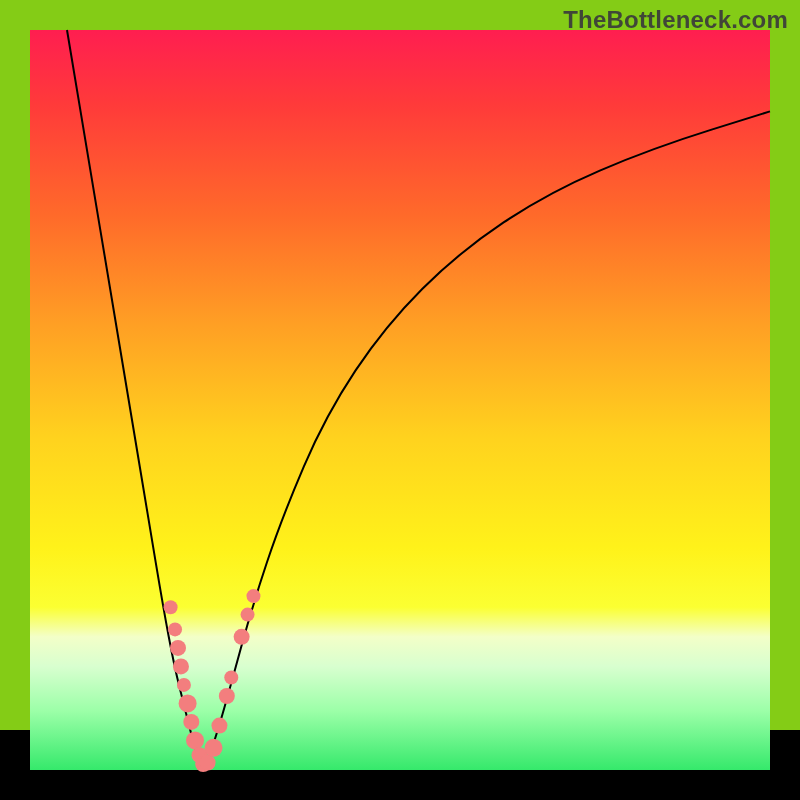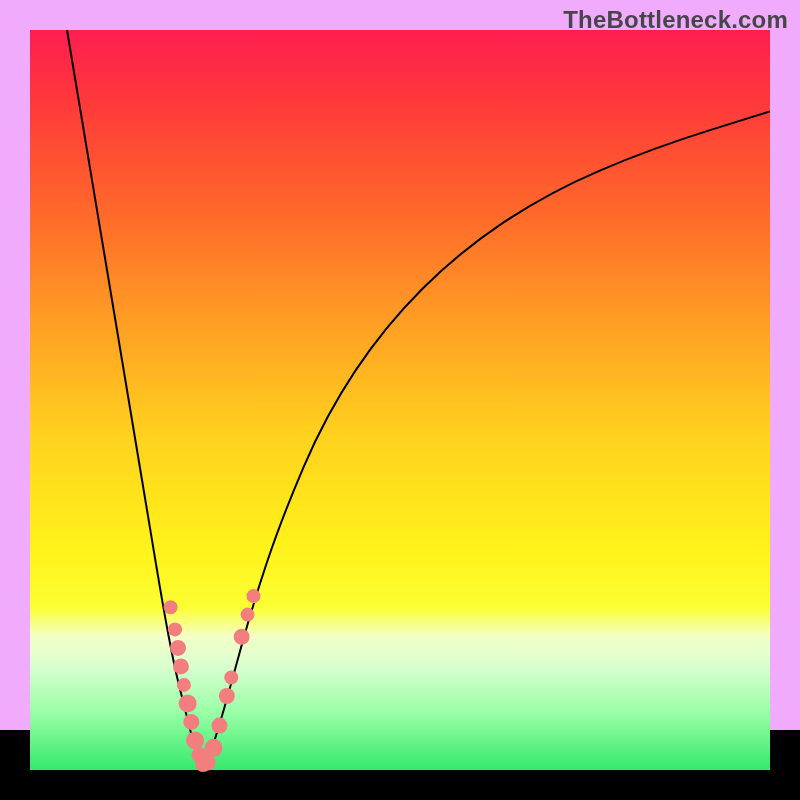--- a/index.html
+++ b/index.html
@@ -8,21 +8,21 @@
     width: 800px;
     height: 800px;
     overflow: hidden;
     background: #000;
     font-family: Arial, Helvetica, sans-serif;
   }
   .frame {
     position: relative;
     width: 800px;
     height: 730px;
-    background: #f0abfc;
+    background: #84cc16;
   }
   .plot-area {
     position: absolute;
     left: 30px;
     top: 30px;
     width: 740px;
     height: 740px;
     background: linear-gradient(to bottom,
       #ff1e50 0%,
       #ff3a3a 10%,

